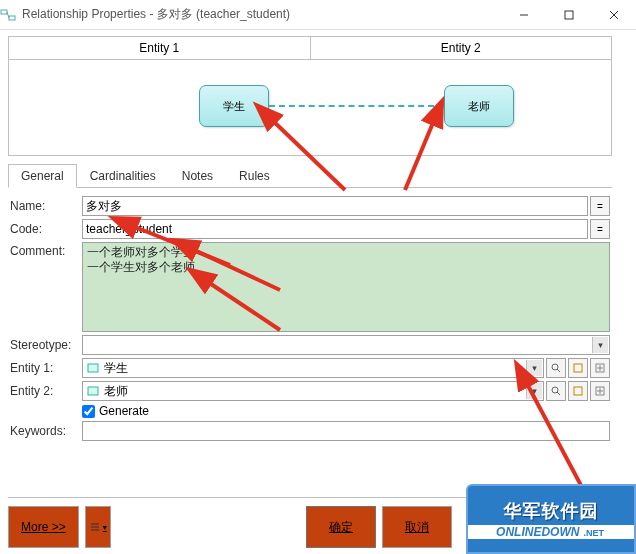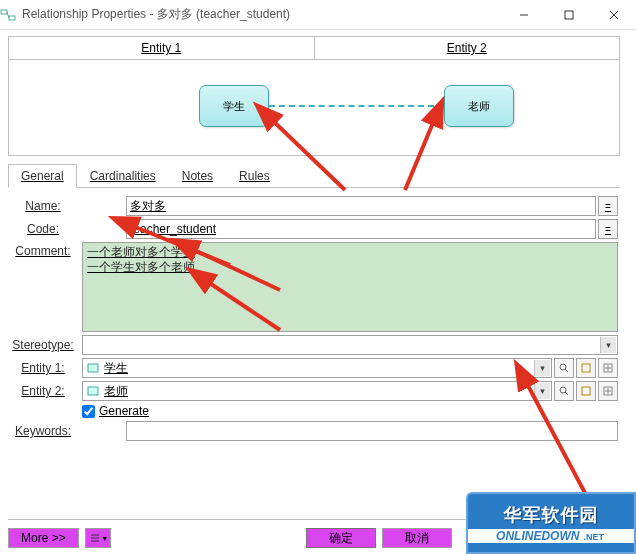--- a/index.html
+++ b/index.html
@@ -4,58 +4,58 @@
 <style>
 * { box-sizing: border-box; margin: 0; padding: 0; }
 body { font-family: "Microsoft YaHei", Arial, sans-serif; font-size: 12px; background: #fff; width: 636px; height: 554px; overflow: hidden; position: relative; }
 
 .titlebar { height: 30px; background: #fff; border-bottom: 1px solid #ddd; display: flex; align-items: center; }
 .titlebar-icon { width: 16px; height: 16px; margin-right: 6px; }
 .titlebar-text { flex: 1; color: #555; }
 .titlebar-btns { display: flex; }
 .titlebar-btn { width: 45px; height: 30px; display: flex; align-items: center; justify-content: center; color: #555; }
 
-.content { padding: 6px 16px 0 8px; text-decoration: underline; }
+.content { padding: 6px 24px 0 8px; }
 
 .diagram-box { border: 1px solid #c0c0c0; background: #fff; }
 .diagram-header { display: flex; border-bottom: 1px solid #c0c0c0; }
 .diagram-header-cell { flex: 1; text-align: center; padding: 4px 0; border-right: 1px solid #c0c0c0; }
 .diagram-header-cell:last-child { border-right: none; }
 .diagram-canvas { height: 95px; position: relative; background: #fff; }
 
 .entity-box { position: absolute; width: 70px; height: 42px; background: linear-gradient(#d4f5f7, #a8e8ea); border: 1px solid #4aa0a8; border-radius: 7px; display: flex; align-items: center; justify-content: center; font-size: 11px; box-shadow: 1px 1px 2px rgba(0,0,0,0.15); }
 
 .dash-line { position: absolute; top: 45px; left: 260px; width: 175px; border-top: 2px dashed #3ab0b8; }
 
 .tabs { display: flex; margin-top: 8px; border-bottom: 1px solid #c0c0c0; }
 .tab { padding: 4px 12px; border: 1px solid transparent; border-bottom: none; margin-bottom: -1px; color: #333; }
 .tab.active { border-color: #c0c0c0; background: #fff; border-bottom: 1px solid #fff; }
 
 .form { padding: 8px 2px 0 2px; }
 .row { display: flex; align-items: center; margin-bottom: 3px; }
 .row.tall { align-items: flex-start; }
-.lbl { width: 72px; text-align: center; padding-right: 6px; color: #333; }
+.lbl { width: 72px; text-align: left; padding-right: 6px; color: #333; }
 .row.tall .lbl { padding-top: 2px; }
-.input { flex: 1; height: 20px; border: 1px solid #a0a0a0; padding: 0 3px; font-size: 12px; background: #fff; margin-left: 44px; }
+.input { flex: 1; height: 20px; border: 1px solid #a0a0a0; padding: 0 3px; font-size: 12px; background: #fff; }
 .ddl { flex: 1; height: 20px; border: 1px solid #a0a0a0; background: #fff; display:flex; align-items:center; padding:0 3px; position:relative; }
 .ddl-arrow { position:absolute; right:1px; top:1px; bottom:1px; width:16px; background:#e8e8e8; border-left:1px solid #c0c0c0; display:flex; align-items:center; justify-content:center; font-size:9px; color:#444;}
 .sqbtn { width: 20px; height: 20px; border: 1px solid #a0a0a0; background: #f5f5f5; margin-left: 2px; display: flex; align-items: center; justify-content: center; font-size: 10px; }
 .comment-box { flex: 1; height: 90px; border: 1px solid #a0a0a0; background: #cce6cc; padding: 2px 4px; font-size: 12px; line-height: 15px; resize:none; font-family:inherit; color:#222;}
 .chk { margin-left: 72px; display:flex; align-items:center; gap:4px; }
 .chk input { width:13px; height:13px; }
 
 .bottom-bar { position: absolute; bottom: 6px; left: 8px; right: 8px; display: flex; align-items: center; gap: 6px; border-top:1px solid #c0c0c0; padding-top:8px;}
-.btn { height: 20px; padding: 0 12px; border: 1px solid #a0a0a0; background: #d946ef; display:flex; align-items:center; justify-content:center; min-width:70px;}
+.btn { height: 42px; padding: 0 12px; border: 1px solid #a0a0a0; background: #c2410c; display:flex; align-items:center; justify-content:center; min-width:70px;text-decoration:underline;}
 .btn.more { min-width: 70px; }
 .btn.small { min-width:auto; width:26px; padding:0;}
 .spacer { flex:1; }
 
 .arrow { position: absolute; pointer-events: none; }
 
-.watermark { position: absolute; right: 0; bottom: 0; width: 170px; height: 62px; background: #2b7cc7; border: 2px solid #6aa3dd; border-radius: 6px 0 0 0; display:flex; flex-direction:column; align-items:center; justify-content:center; color:#fff; font-weight:bold; overflow:hidden;}
+.watermark { position: absolute; right: 0; bottom: 0; width: 170px; height: 70px; background: #2b7cc7; border: 2px solid #6aa3dd; border-radius: 6px 0 0 0; display:flex; flex-direction:column; align-items:center; justify-content:center; color:#fff; font-weight:bold; overflow:hidden;}
 .watermark .cn { font-size: 18px; letter-spacing:1px; text-shadow:1px 1px 1px #0a3a70;}
 .watermark .en { font-size: 12px; font-style: italic; }
 .watermark .en .net { font-size:9px; background:#fff; color:#2b7cc7; padding:0 2px; border-radius:2px; margin-left:2px; font-style:normal;text-align:center;}
 .watermark-inner { background:#fff; width:100%; text-align:center; margin-top:2px;}
 .watermark-inner .en { color:#2b7cc7; }
 
 .icon-btn { width:20px; height:20px; border:1px solid #a0a0a0; background:#f5f5f5; margin-left:2px; display:flex; align-items:center; justify-content:center;}
 .icon-btn svg { width:12px; height:12px; }
 
 .entity-row-icons { display:flex; }

